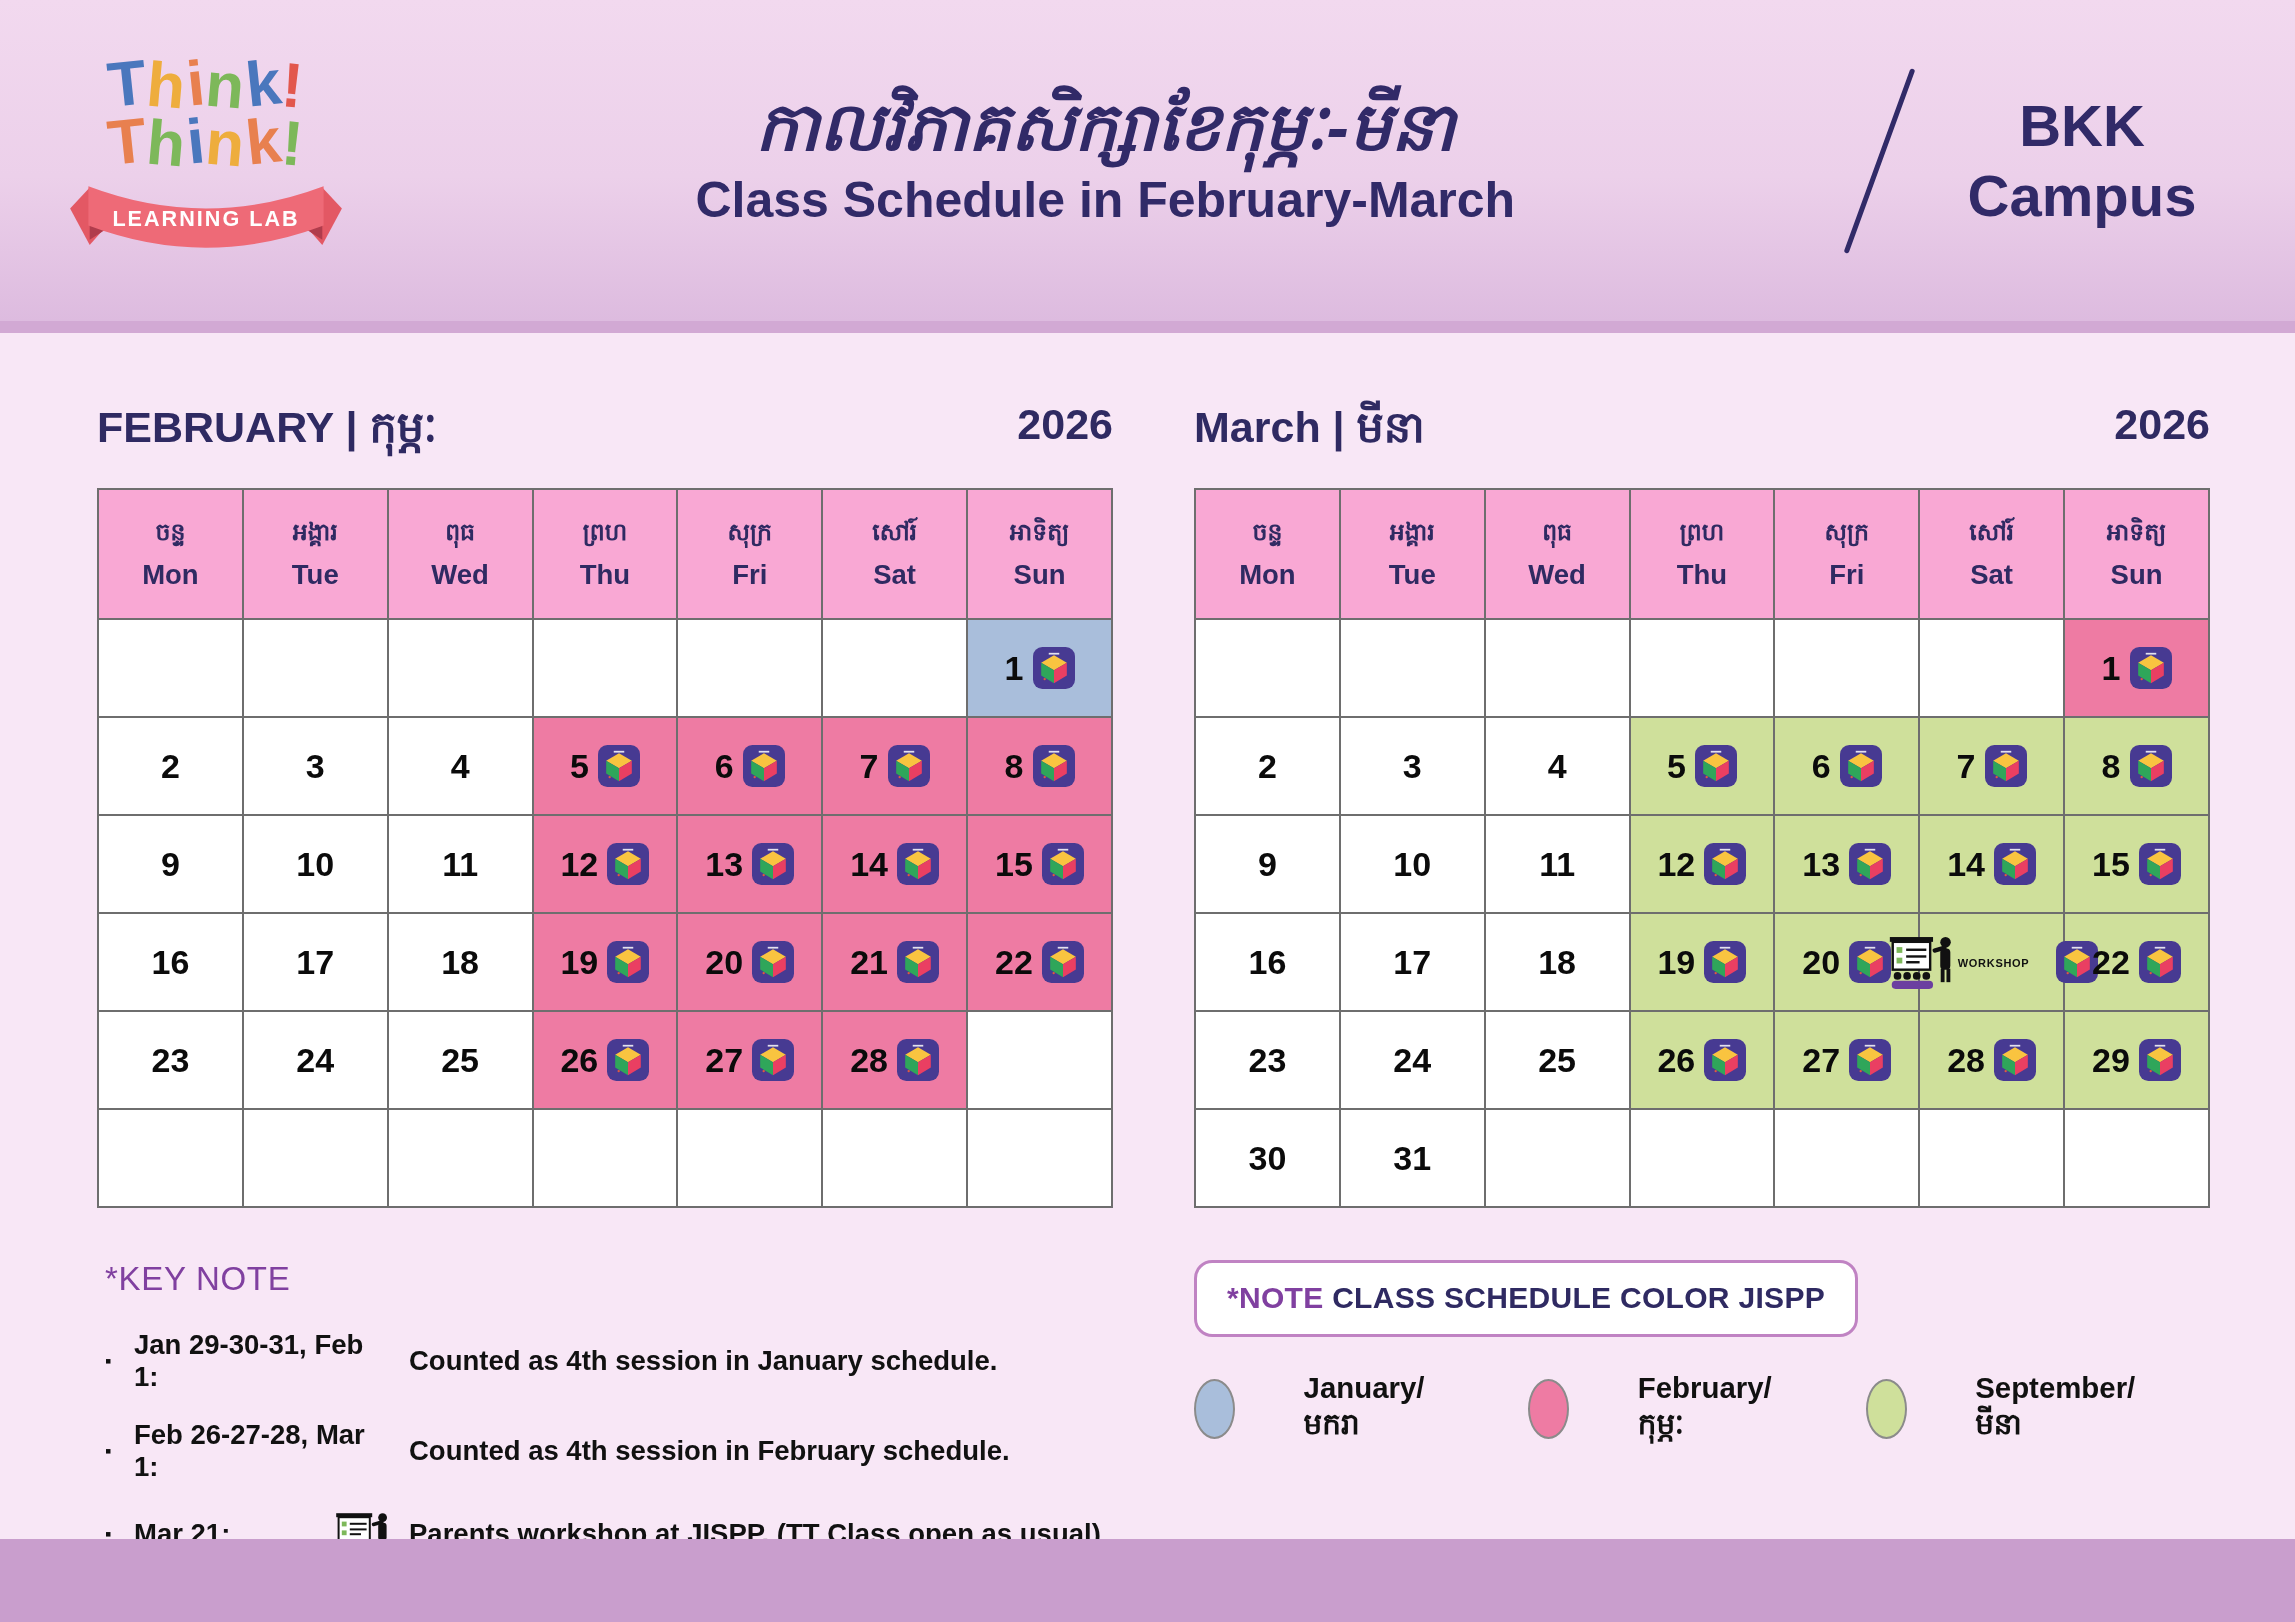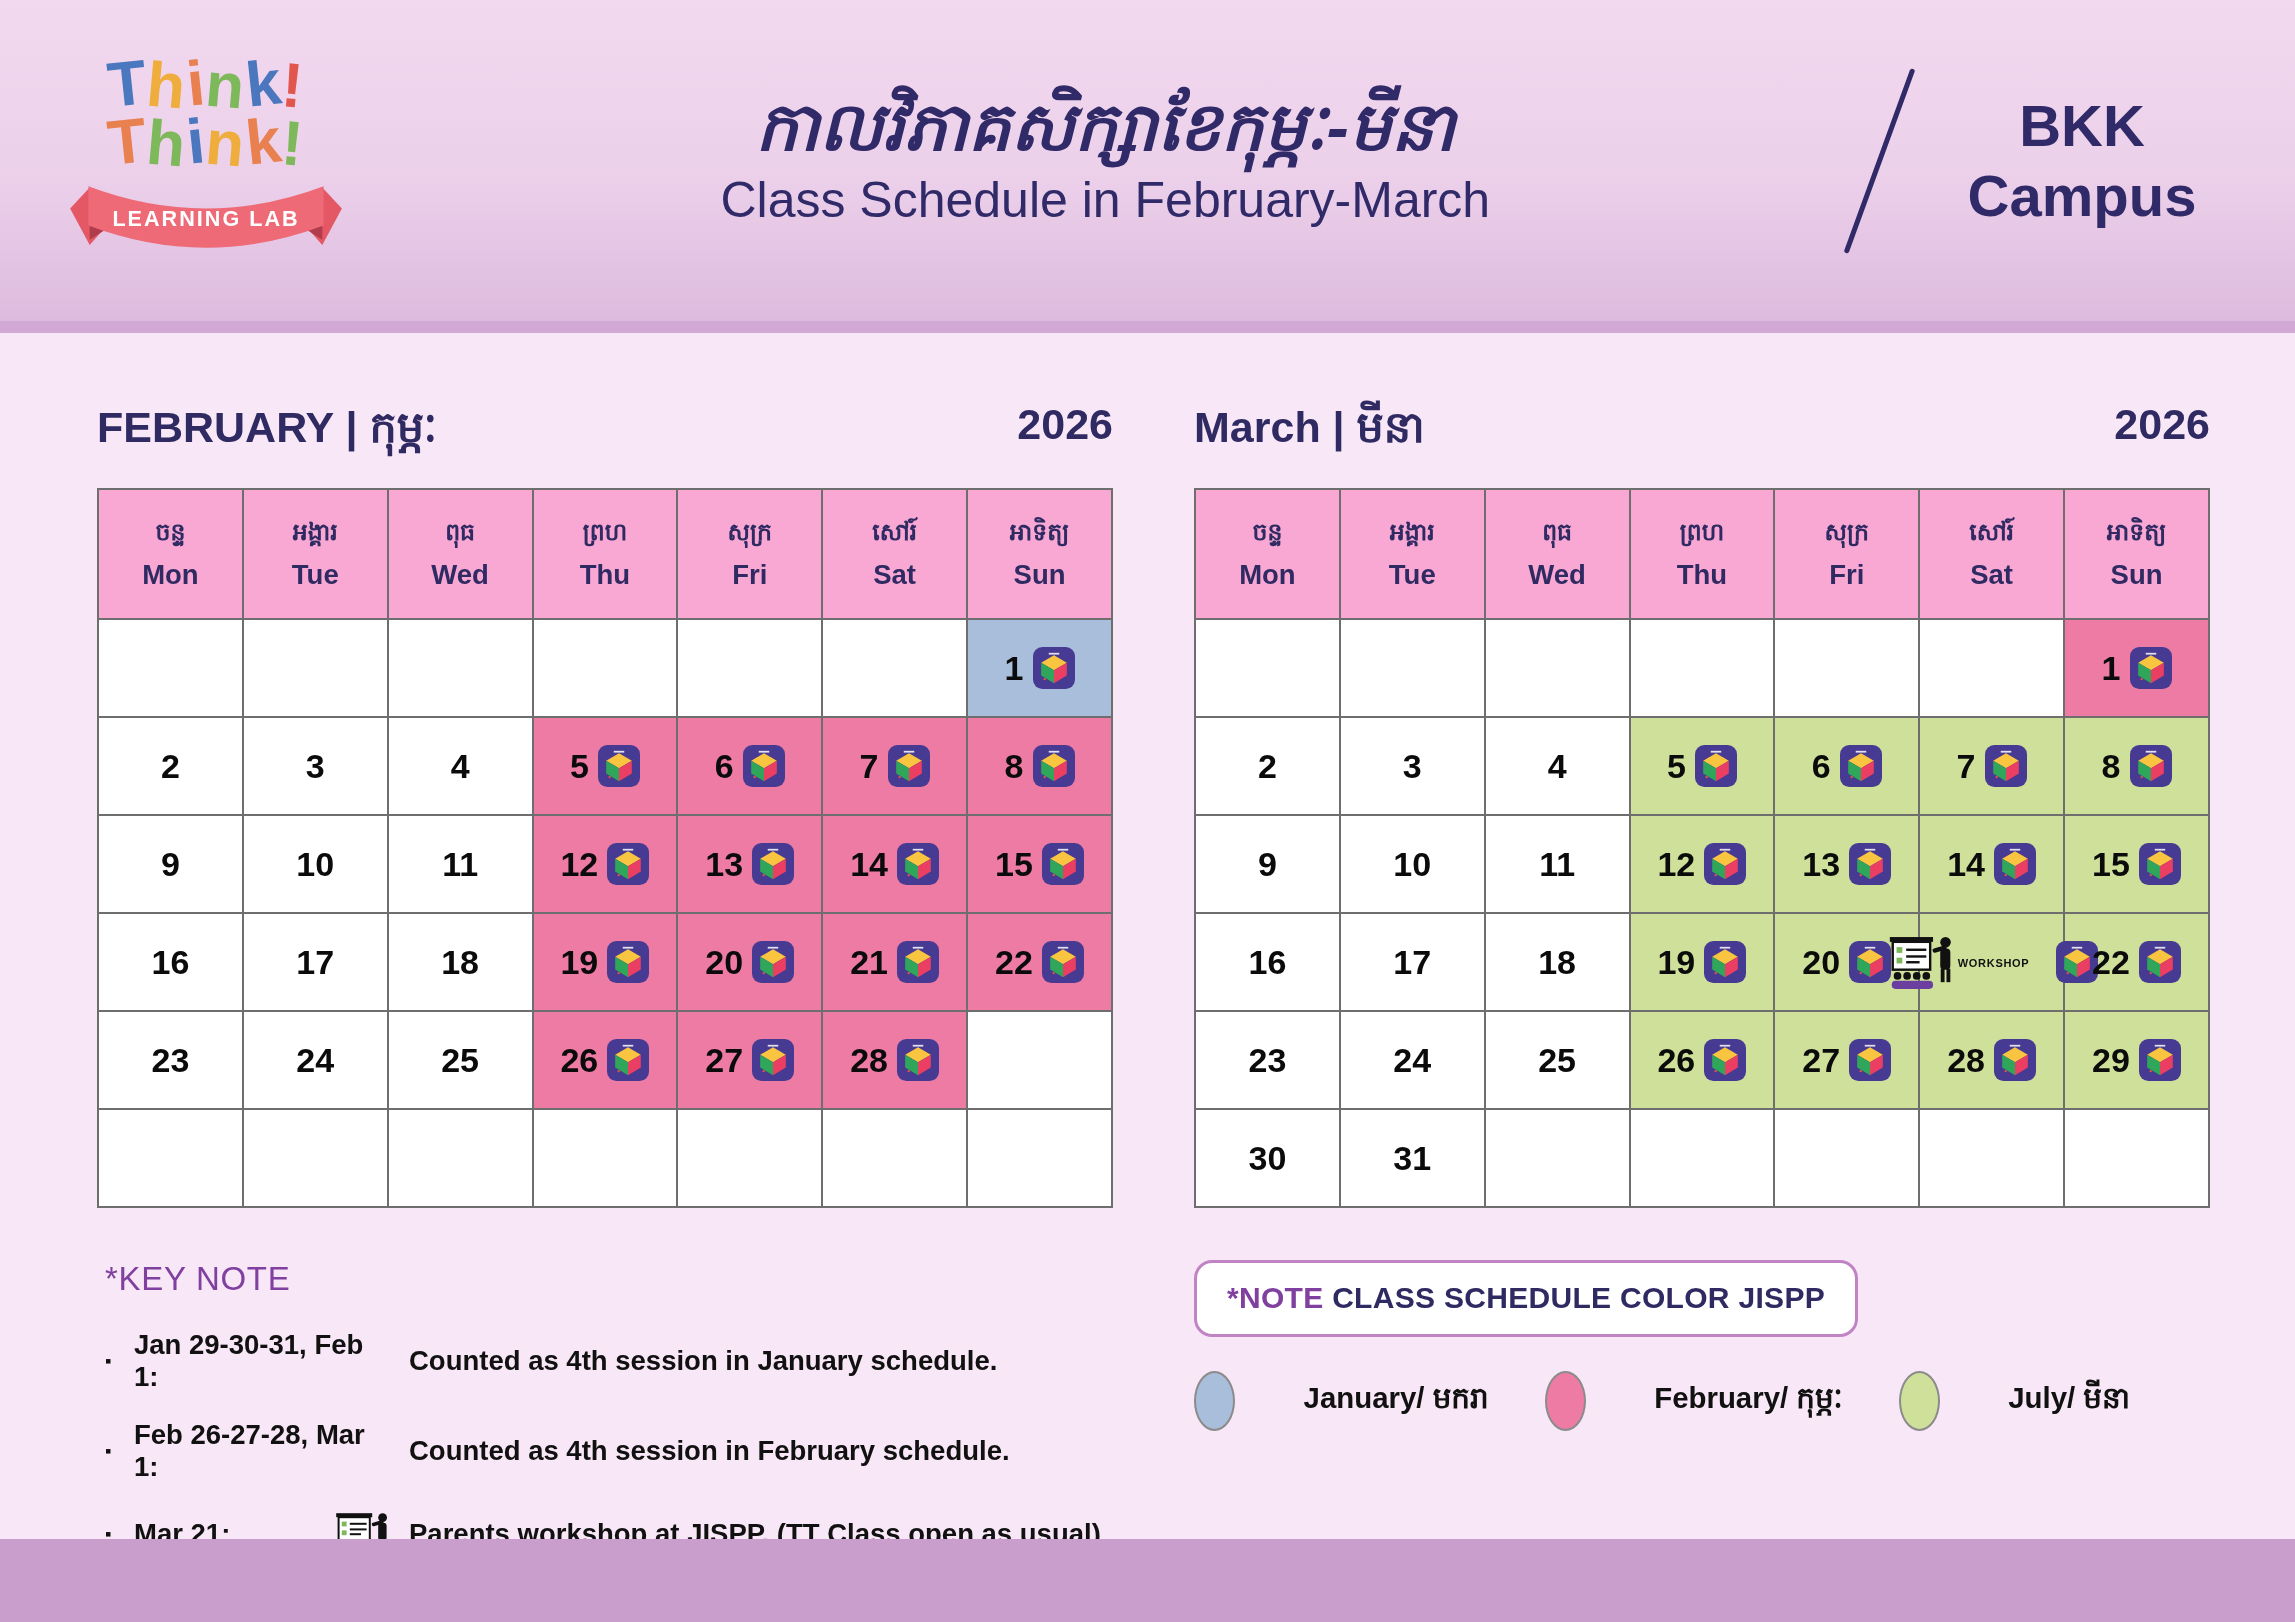--- a/index.html
+++ b/index.html
@@ -26,21 +26,21 @@
   .logo-line span:nth-child(even){transform:rotate(5deg) translateY(2px);}
   .ribbon-wrap{position:relative;margin-top:-2.6px;height:98px;}
   .ribbon-svg{position:absolute;left:50%;transform:translateX(-50%);top:0;}
   .ribbon-text{
     position:absolute;left:50%;top:38px;transform:translateX(-50%);
     color:#ffffff;font-weight:bold;font-size:21.6px;letter-spacing:2px;white-space:nowrap;
   }
   
   .title-block{flex:1 1 auto;text-align:center;color:#312a68;}
   .title-km{font-size:67px;font-weight:bold;line-height:1.05;font-style:italic;}
-  .title-en{font-size:50px;font-weight:normal;margin-top:9.2px;}
+  .title-en{font-size:50px;font-weight:bold;margin-top:9.2px;}
   .slash{flex:0 0 auto;width:5.2px;height:196px;background:#312a68;border-radius:3.3px;transform:rotate(20deg);margin:0 19.6px;}
   .campus{flex:0 0 auto;width:308px;text-align:center;color:#312a68;font-weight:bold;font-size:58px;line-height:1.2;}
 
   
   .cal{position:absolute;top:393px;width:1016px;}
   #cal-0{left:97px;}
   #cal-1{left:1194px;}
   .cal-title-row{
     display:flex;justify-content:space-between;align-items:flex-start;
     color:#2f2a62;font-weight:bold;font-size:43px;height:95px;box-sizing:border-box;padding-top:6.5px;
@@ -942,19 +942,19 @@
       <div class="legend-item">
         <div class="dot" style="background: rgb(169, 190, 219);"></div>
         <span>January/ មករា</span>
       </div>
       <div class="legend-item">
         <div class="dot" style="background: rgb(238, 123, 163);"></div>
         <span>February/ កុម្ភៈ</span>
       </div>
       <div class="legend-item">
         <div class="dot" style="background: rgb(207, 224, 155);"></div>
-        <span>July/ មីនា</span>
+        <span>September/ មីនា</span>
       </div>
     </div>
 </div>
 
 <div class="bottom-band"></div>
 
 
 </body></html>

